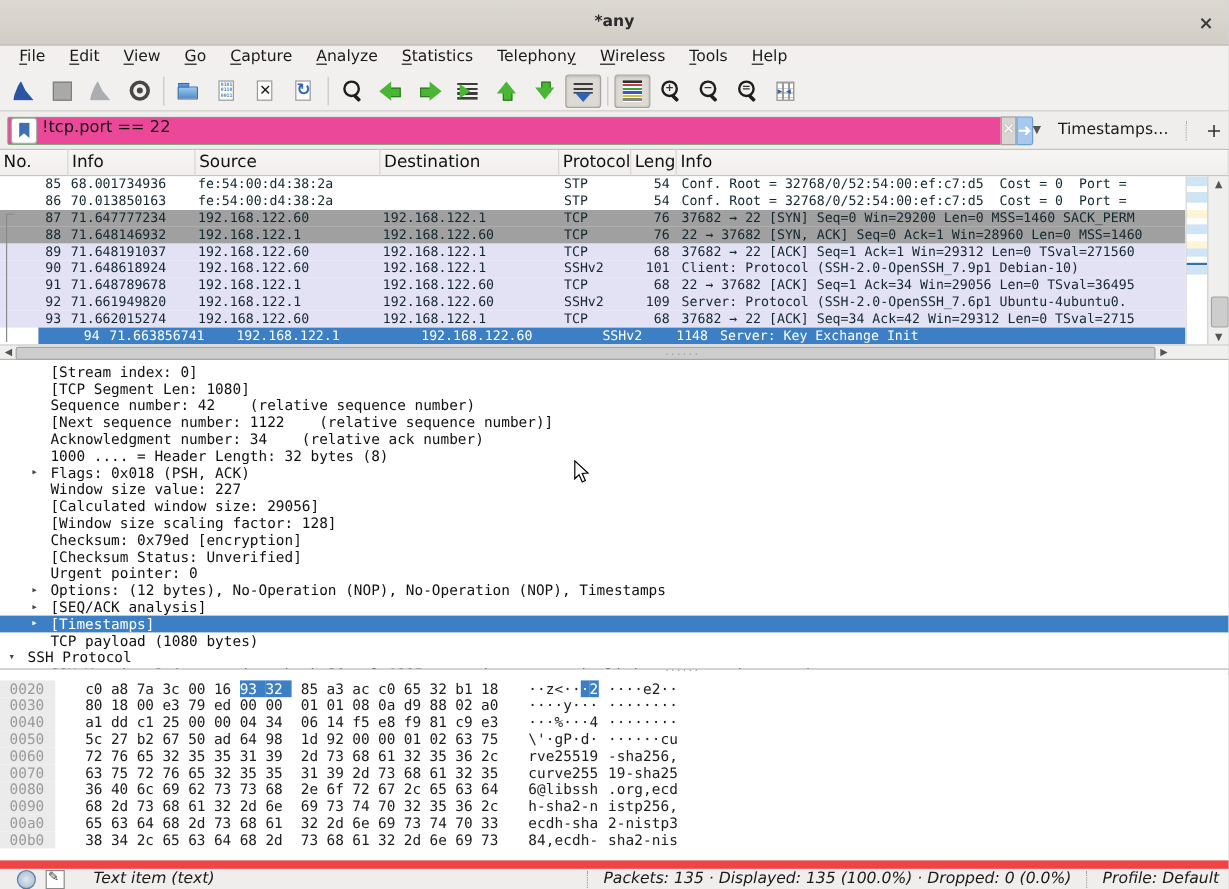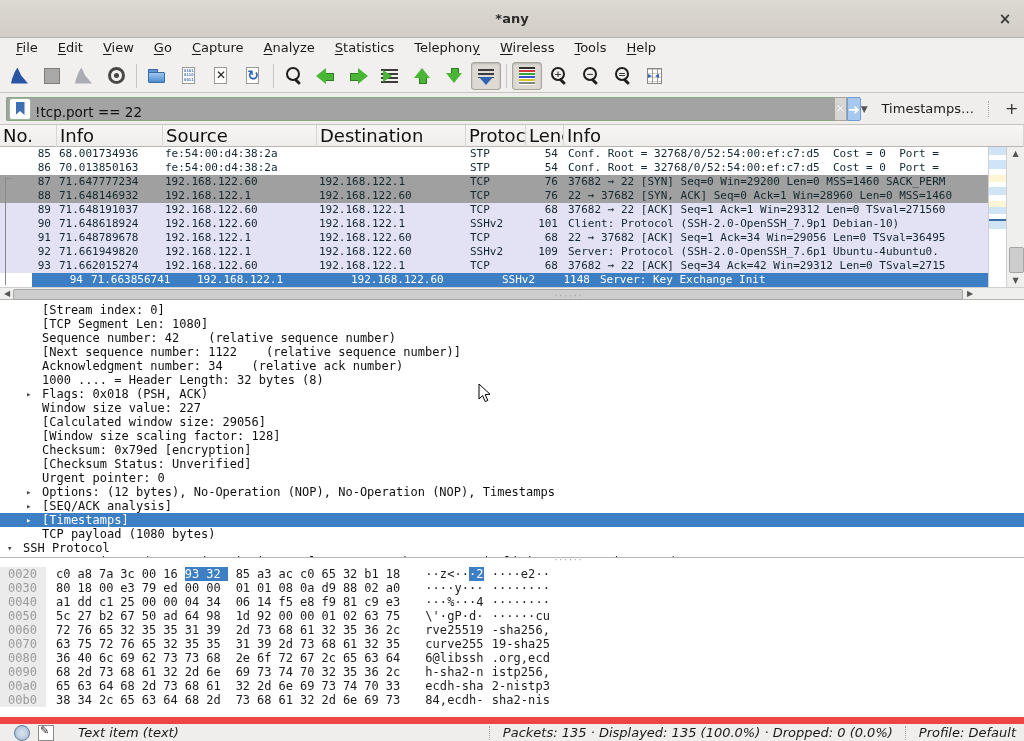--- a/index.html
+++ b/index.html
@@ -61,38 +61,38 @@
   .ic-auto-scroll::after{content:"";position:absolute;left:4px;top:11px;border-left:7px solid transparent;border-right:7px solid transparent;border-top:8px solid #2f64b4;}
   .ic-colorize::before{content:"";position:absolute;left:3px;top:1px;width:16px;height:18px;
     background:repeating-linear-gradient(180deg,#303030 0 2px,#fff 2px 3px,#cf3a3a 3px 5px,#fff 5px 6px,#3aa33a 6px 8px,#fff 8px 9px,#3a56cf 9px 11px,#fff 11px 12px,#d8c22f 12px 14px,#fff 14px 15px,#858585 15px 17px,#fff 17px 18px);}
   .ic-resize-columns::before{content:"";position:absolute;left:3px;top:2px;width:15px;height:16px;background:#fff;border:1px solid #888;box-sizing:border-box;
     background-image:linear-gradient(90deg,transparent 0 4px,#999 4px 5px,transparent 5px 9px,#999 9px 10px,transparent 10px),
                      repeating-linear-gradient(#ccc 0 1px,transparent 1px 4px);}
   .ic-resize-columns::after{content:"▸◂";position:absolute;left:1px;top:5px;width:20px;text-align:center;font-size:8px;letter-spacing:3px;color:#2f64b4;}
   
   #filterbar{position:absolute;left:0;top:93px;width:1024px;height:32px;background:#efeeed;border-bottom:1px solid #c6c3be;
     display:flex;align-items:center;padding:0 6px;box-sizing:border-box;}
-  #filter-field{flex:0 0 828px;height:24px;background:#a3a3a3;border:1px solid #86a885;border-right:none;border-radius:2px 0 0 2px;
-    display:flex;align-items:flex-end;box-sizing:border-box;}
+  #filter-field{flex:0 0 828px;height:24px;background:#ec4899;border:1px solid #86a885;border-right:none;border-radius:2px 0 0 2px;
+    display:flex;align-items:flex-start;box-sizing:border-box;}
   #bookmark-box{width:20px;height:20px;background:#fdfdfd;border:1px solid #9db59b;border-radius:3px;margin:0 4px 0 2px;
     display:flex;align-items:center;justify-content:center;}
   #bookmark-box .bm{width:9px;height:13px;background:#3d6fb2;clip-path:polygon(0 0,100% 0,100% 100%,50% 70%,0 100%);}
   #filter-text{font-size:13.5px;color:#111;}
   .fbtn{height:24px;display:flex;align-items:center;justify-content:center;box-sizing:border-box;}
   #filter-clear{width:25px;background:#d8d6d2;border:1px solid #a7a39d;color:#fff;font-weight:bold;font-size:13px;text-shadow:0 0 1px #777;}
   #filter-apply{width:27px;background:#a7c9f0;border:1px solid #6f9ed2;color:#fff;font-weight:bold;font-size:14px;border-radius:0 2px 2px 0;}
   #filter-caret{width:16px;color:#555;font-size:9px;}
   #expression-label{margin-left:14px;}
   #filter-sep{width:1px;height:16px;border-left:1px dotted #aaa;margin:0 10px 0 14px;}
   #filter-add{font-size:16px;color:#333;padding:0 6px;}
   
   #plist-header{position:absolute;left:0;top:125px;width:1024px;height:22px;background:linear-gradient(#f7f6f5,#efeeec);
     border-bottom:1px solid #b9b6b1;display:flex;box-sizing:border-box;}
   .hcell{height:22px;line-height:21px;padding-left:3px;border-right:1px solid #d8d6d2;box-sizing:border-box;
-    overflow:hidden;white-space:nowrap;font-size:18px;color:#111;}
+    overflow:hidden;white-space:nowrap;font-size:14px;color:#111;}
   #plist-rows{position:absolute;left:0;top:147px;width:988px;height:140px;background:#fff;overflow:hidden;
     font-family:"DejaVu Sans Mono","Liberation Mono",monospace;font-size:11px;}
   .prow{display:flex;height:14px;line-height:14px;white-space:pre;}
   .pcell{overflow:hidden;box-sizing:border-box;flex-shrink:0;}
   .c-no{width:57px;text-align:right;padding-right:6px;}
   .c-time{width:106px;padding-left:2px;}
   .c-src{width:154px;padding-left:2px;}
   .c-dst{width:149px;padding-left:2px;}
   .c-proto{width:60px;padding-left:4px;}
   .c-len{width:38px;text-align:right;padding-right:6px;}
@@ -120,21 +120,21 @@
   .dline .exp{position:absolute;top:0;font-size:9px;color:#444;}
   .dline.lvl0 .exp{left:7px;} .dline.lvl0 .dtext{padding-left:23px;}
   .dline.lvl1 .exp{left:26px;} .dline.lvl1 .dtext{padding-left:42px;}
   .dline.sel{background:#3d7fc4;color:#fff;} .dline.sel .exp{color:#fff;}
   .dtext{display:block;}
   
   #hex{position:absolute;left:0;top:563px;width:1024px;height:154px;background:#fff;overflow:hidden;
     font-family:"DejaVu Sans Mono","Liberation Mono",monospace;font-size:12px;padding-top:4px;box-sizing:border-box;}
   .hexrow{height:14px;line-height:14px;white-space:pre;display:flex;}
   .hoff{width:46px;padding-left:8px;color:#9a9a9a;background:#ebebeb;box-sizing:border-box;flex-shrink:0;}
-  .hbytes{padding-left:10px;}
+  .hbytes{padding-left:10px;margin-left:15px;}
   .b{display:inline-block;padding-right:7px;color:#1c1c1c;}
   .bgap{display:inline-block;width:8px;}
   .hascii{padding-left:18px;color:#1c1c1c;}
   .a{display:inline-block;width:7.3px;}
   .hl{background:#3d7fc4;color:#fff;}
   
   #statusbar{position:absolute;left:0;top:717px;width:1024px;height:24px;background:#efeeed;border-top:7px solid #ef4444;
     display:flex;align-items:center;box-sizing:border-box;padding:0 8px;font-style:italic;}
   #expert-dot{width:14px;height:14px;border-radius:50%;background:radial-gradient(#dfe8f2,#9fb4cc);border:1px solid #5d7d9e;margin:0 8px 0 6px;}
   #comment-icon{width:14px;height:14px;background:#fdfdfd;border:1px solid #8a8a8a;position:relative;margin-right:24px;}

